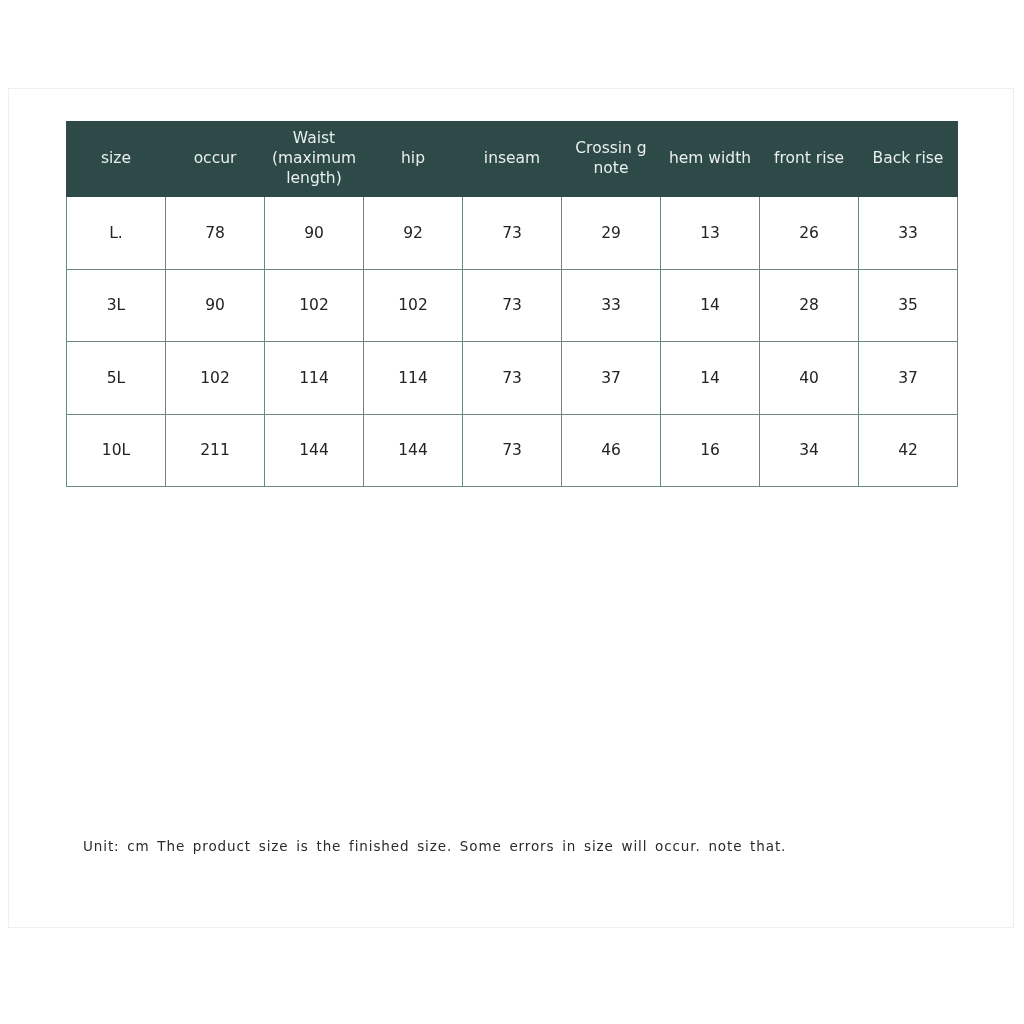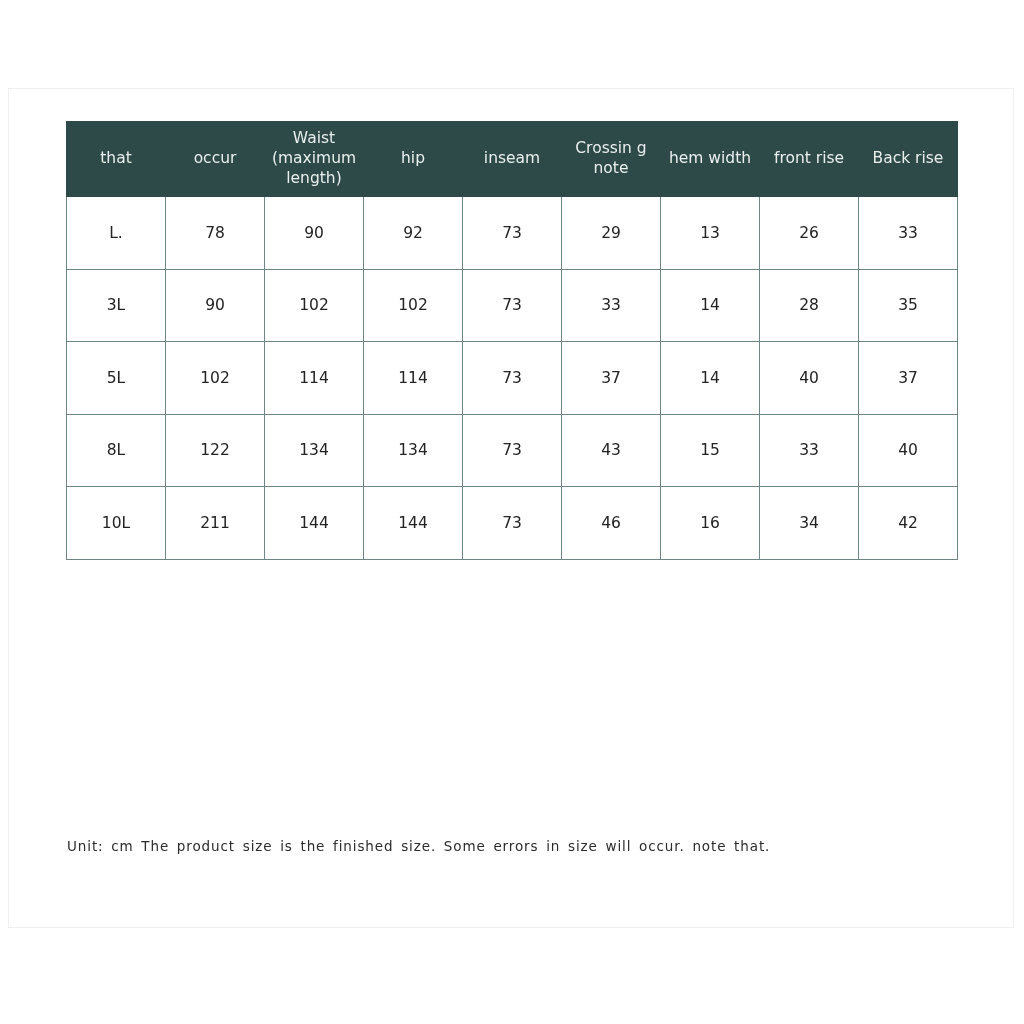--- a/index.html
+++ b/index.html
@@ -70,21 +70,21 @@
     font-weight: 400;
     color: #232323;
     background: #ffffff;
     border: 1px solid #6e8785;
     box-sizing: border-box;
   }
 
   
   #footnote {
     position: absolute;
-    left: 67px;
+    left: 83px;
     top: 838px;
     width: 880px;
     font-size: 13.5px;
     color: #2b2b2b;
     letter-spacing: 0.9px;
     word-spacing: 2.5px;
     white-space: nowrap;
     line-height: 1.2;
   }
 </style>
@@ -102,21 +102,21 @@
         <col>
         <col>
         <col>
         <col>
         <col>
         <col>
         <col>
     </colgroup>
     <thead>
       <tr>
-        <th>that</th>
+        <th>size</th>
         <th>occur</th>
         <th>Waist (maximum length)</th>
         <th>hip</th>
         <th>inseam</th>
         <th>Crossin g note</th>
         <th>hem width</th>
         <th>front rise</th>
         <th>Back rise</th>
       </tr>
     </thead>
@@ -148,31 +148,20 @@
         <td>102</td>
         <td>114</td>
         <td>114</td>
         <td>73</td>
         <td>37</td>
         <td>14</td>
         <td>40</td>
         <td>37</td>
       </tr>
       <tr>
-        <td>8L</td>
-        <td>122</td>
-        <td>134</td>
-        <td>134</td>
-        <td>73</td>
-        <td>43</td>
-        <td>15</td>
-        <td>33</td>
-        <td>40</td>
-      </tr>
-      <tr>
         <td>10L</td>
         <td>211</td>
         <td>144</td>
         <td>144</td>
         <td>73</td>
         <td>46</td>
         <td>16</td>
         <td>34</td>
         <td>42</td>
       </tr>

